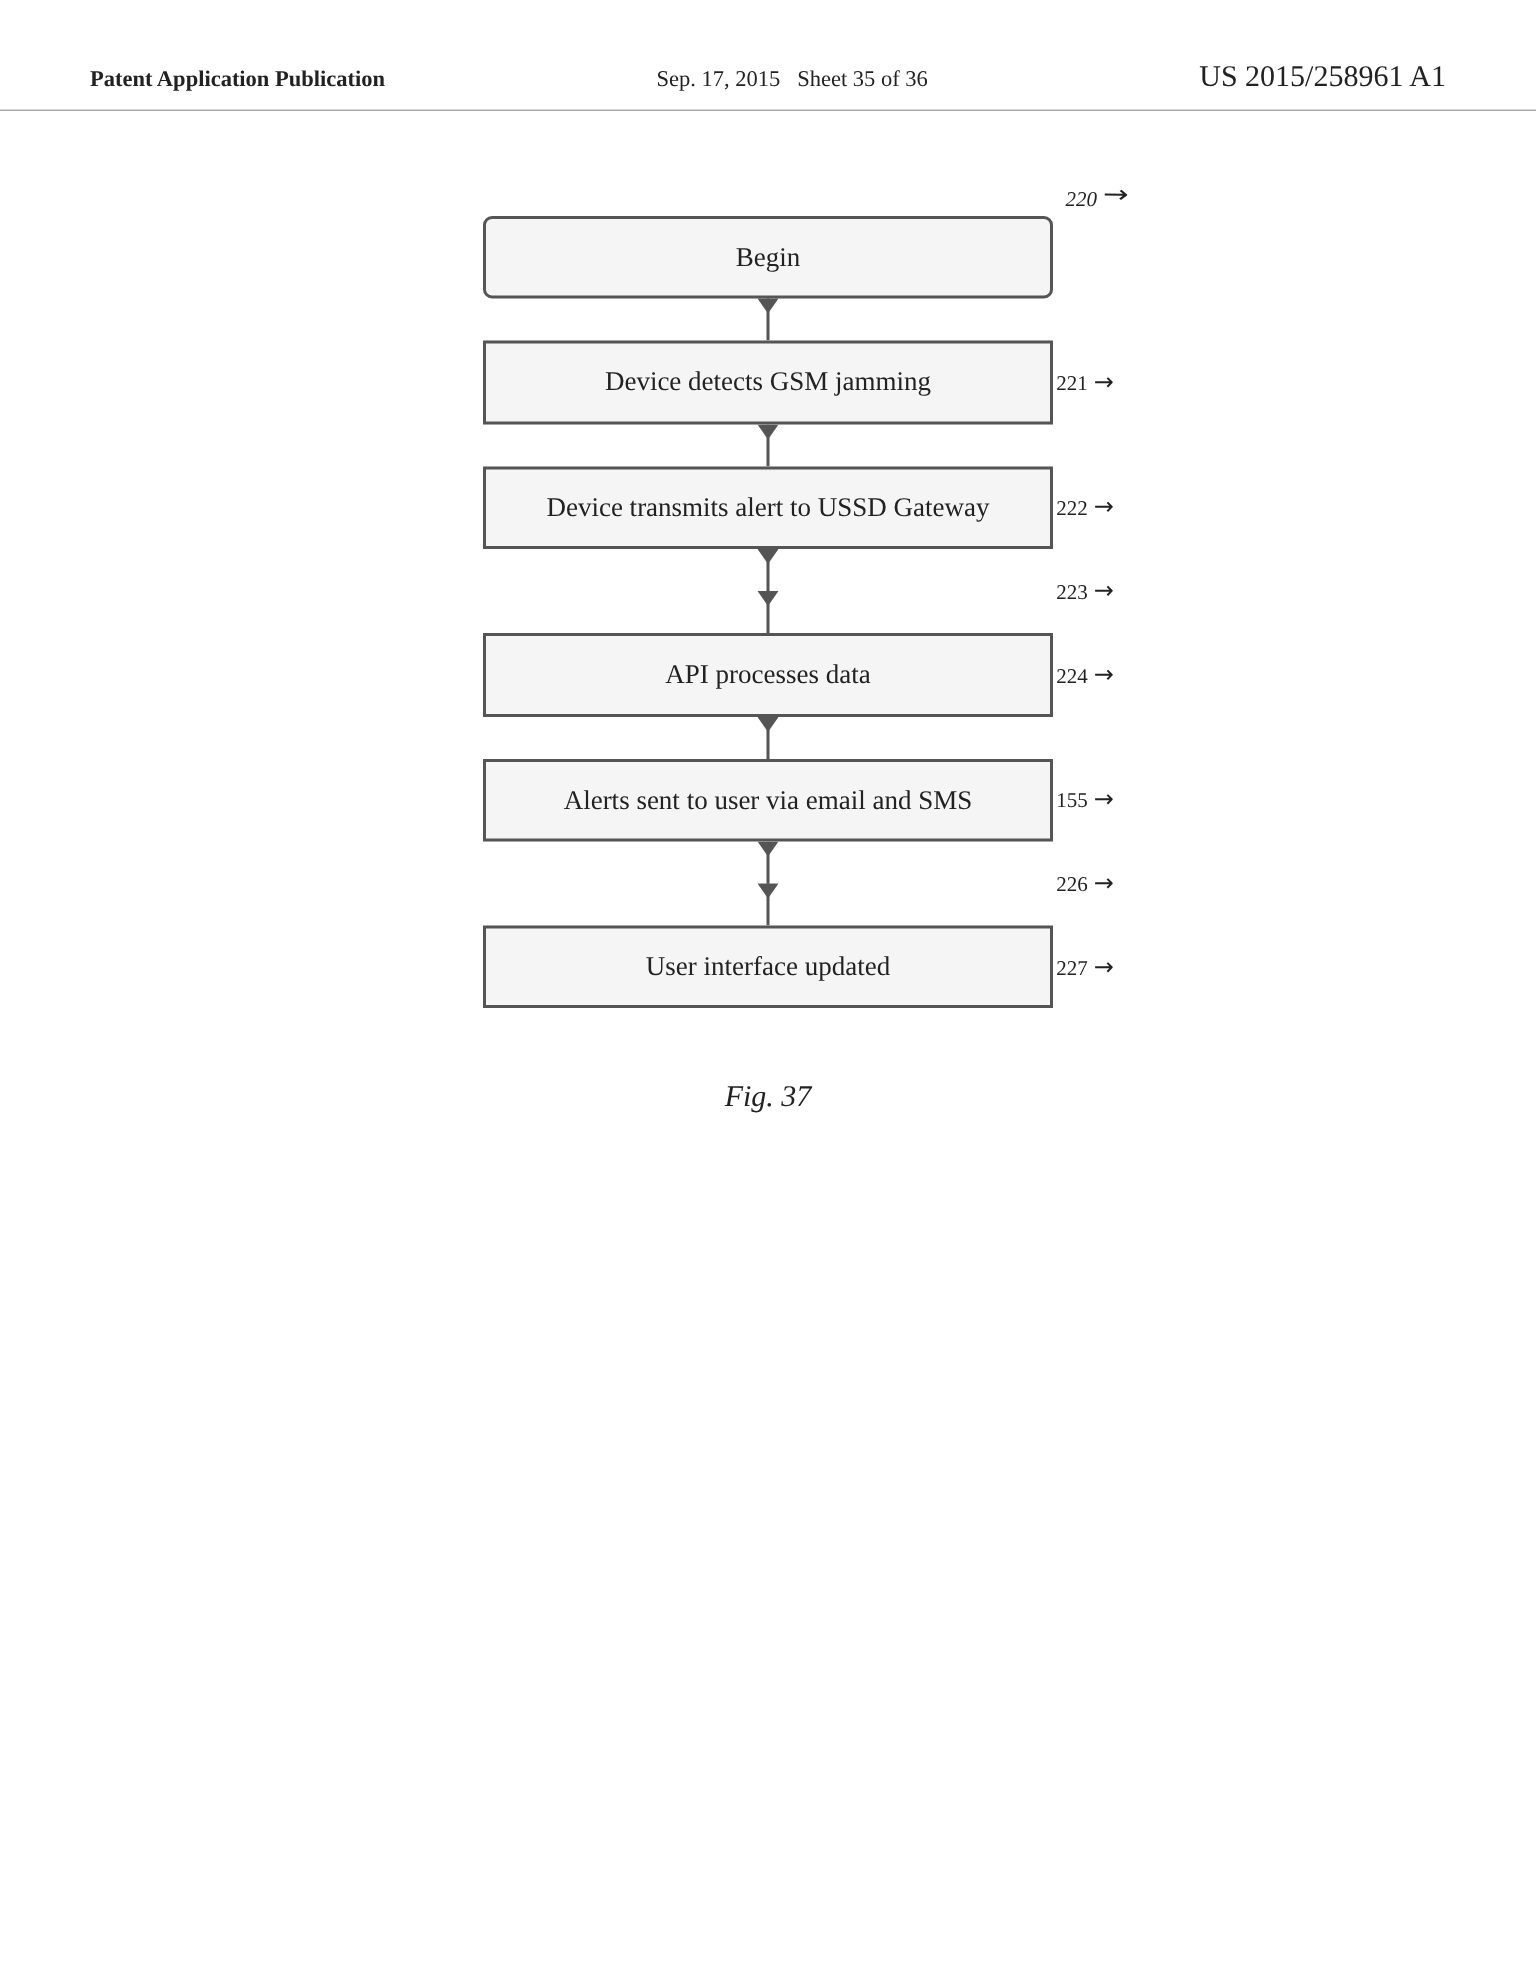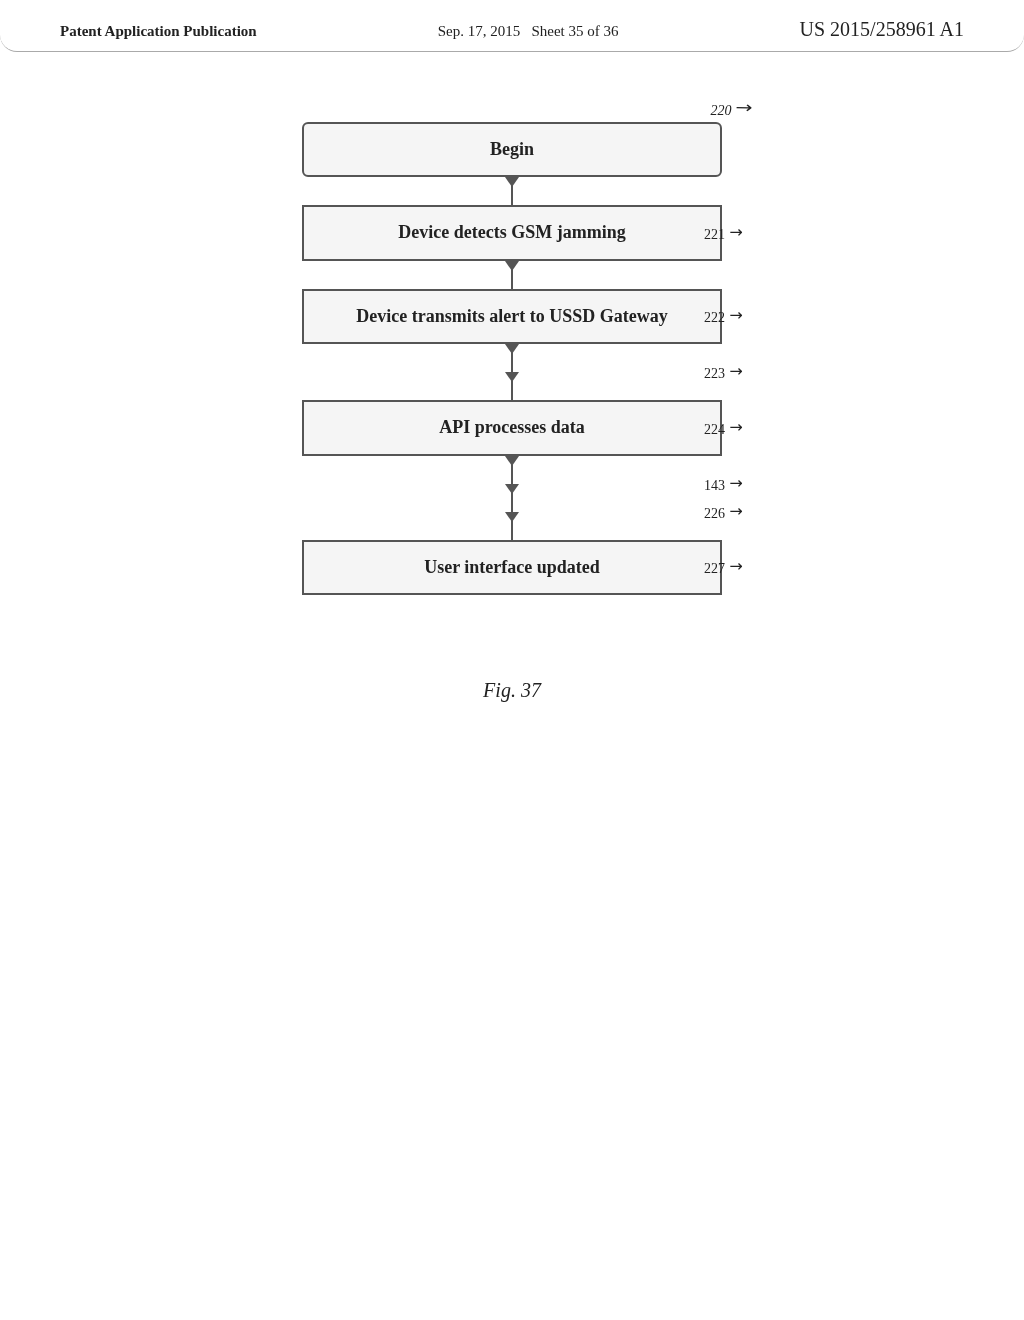--- a/index.html
+++ b/index.html
@@ -11,25 +11,24 @@
       min-height: 1320px;
       position: relative;
       color: #222;
     }
 
     
     .header {
       display: flex;
       justify-content: space-between;
       align-items: baseline;
-      padding: 18px 60px 10px 60px;
+      padding: 40px 60px 10px 60px;
       font-size: 15px;
       border-bottom: 1px solid #aaa;
       margin-bottom: 10px;
-      border-radius: 17px;
     }
 
     .header-left {
       font-weight: bold;
       font-size: 15px;
     }
 
     .header-center {
       font-size: 15px;
     }
@@ -55,23 +54,23 @@
       position: relative;
       width: 580px;
       margin-top: 20px;
     }
 
     .step-box {
       border: 2px solid #555;
       background: #f5f5f5;
       text-align: center;
       font-size: 18px;
-      font-weight: bold;
+      font-weight: normal;
       padding: 14px 20px;
-      width: 420px;
+      width: 380px;
       position: relative;
       line-height: 1.3;
     }
 
     .step-box.rounded {
       border-radius: 6px;
     }
 
     
     .arrow {
@@ -87,21 +86,21 @@
       width: 0;
       height: 0;
       border-left: 7px solid transparent;
       border-right: 7px solid transparent;
       border-top: 10px solid #555;
       margin-left: -6px;
     }
 
     
     .fig-label {
-      margin-top: 84px;
+      margin-top: 48px;
       font-size: 20px;
       font-style: italic;
       text-align: center;
     }
 
     .step-label-container {
       position: relative;
       display: flex;
       align-items: center;
       justify-content: center;
@@ -184,22 +183,25 @@
       </div>
       <div class="ref-num">
         <span>224</span>
         <span style="display:inline-block; transform:rotate(225deg); font-size:16px;">↙</span>
       </div>
     </div>
 
     <div class="arrow"></div>
 
     <div class="step-label-container">
-      <div class="ref-num">
-        <span>143</span>
+      <div class="step-box">
+        <span>Alerts sent to user via email and SMS</span>
+      </div>
+      <div class="ref-num">
+        <span>155</span>
         <span style="display:inline-block; transform:rotate(225deg); font-size:16px;">↙</span>
       </div>
     </div>
 
     <div class="arrow"></div>
 
     <div class="step-label-container">
       <div class="ref-num">
         <span>226</span>
         <span style="display:inline-block; transform:rotate(225deg); font-size:16px;">↙</span>

